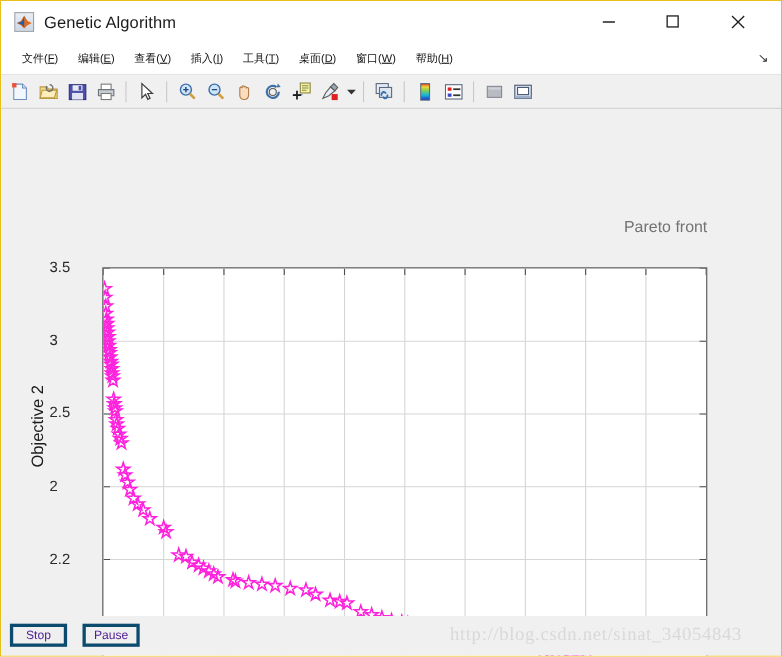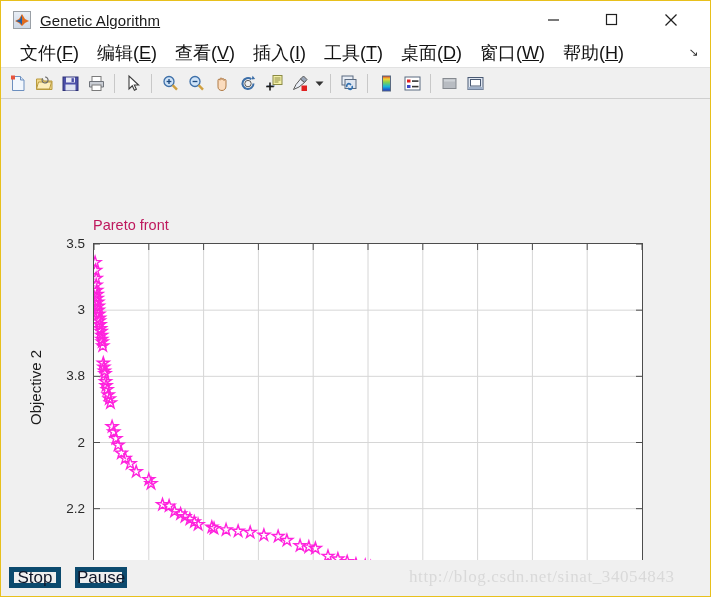--- a/index.html
+++ b/index.html
@@ -33,21 +33,20 @@
     border: 1px solid #9aa0a6;
     background: linear-gradient(#e9eef5, #cdd8e6);
     position: relative;
     overflow: hidden;
   }
   #app-icon svg { display:block; }
   #title-text {
     font-size: 15px;
     color: #1b1b1b;
     letter-spacing: 0.1px;
-    text-decoration: underline;
   }
   .wbtn {
     position: absolute;
     top: 0;
     width: 46px; height: 37px;
     display: flex; align-items: center; justify-content: center;
     color: #202020;
   }
   #btn-min { right: 134px; }
   #btn-max { right: 76px; }
@@ -57,21 +56,21 @@
   
   #menubar {
     height: 28px;
     background: #ffffff;
     display: flex;
     align-items: center;
     padding-left: 10px;
     position: relative;
   }
   .menu-item {
-    font-size: 18px;
+    font-size: 10px;
     color: #121212;
     padding: 2px 9px;
     white-space: nowrap;
   }
   .menu-item .acc { text-decoration: underline; }
   #menu-overflow {
     position: absolute;
     right: 12px; top: 7px;
     font-size: 11px; color: #333;
     transform: scaleX(1.1);
@@ -114,41 +113,40 @@
   #plotbox {
     position: absolute;
     left: 92px; top: 144px;
     width: 550px; height: 399px;
     background: #ffffff;
     border: 1px solid #4d4d4d;
   }
   #grid-layer, #pts-layer { position:absolute; left:0; top:0; }
   #chart-title {
     position: absolute;
-    left: 92px; top: 118px;
+    left: 92px; top: 100px;
     width: 550px;
-    text-align: left;
+    text-align: right;
     font-size: 14.5px;
-    color: #be185d;
+    color: #737373;
   }
   #ylabel {
     position: absolute;
     left: -36px; top: 280px;
     width: 140px;
     text-align: center;
     font-size: 15px;
     color: #1a1a1a;
     transform: rotate(-90deg);
     transform-origin: center center;
   }
   .ytick-lbl {
     position: absolute;
     right: 0;
     width: 40px;
-    text-align: right;
     font-size: 13.5px;
     color: #2a2a2a;
     transform: translateY(-50%);
   }
   #ytick-wrap { position:absolute; left: 44px; top: 0; width: 40px; height: 100%; }
 
   
   #watermark {
     position: absolute;
     left: 408px; top: 566px;
@@ -166,23 +164,23 @@
     left: 0; bottom: 0;
     width: 100%;
     height: 36px;
     background: #f0f0f0;
   }
   .btn {
     position: absolute;
     top: 7px;
     height: 21px;
     background: #efefef;
-    border: 5px solid #0c4a6e;
-    font-size: 17px;
-    color: #0f172a;
+    border: 3px solid #0c4a6e;
+    font-size: 11px;
+    color: #4c1d95;
     display: flex; align-items: center; justify-content: center;
     font-family: "Liberation Sans", sans-serif;
   }
   #btn-stop  { left: 8px;  width: 52px; }
   #btn-pause { left: 74px; width: 52px; }
 </style>
 </head>
 <body>
 
 <div id="window">
@@ -364,21 +362,21 @@
 
   <div id="figure">
 
     <div id="chart-title">Pareto front</div>
 
     <div id="ylabel">Objective 2</div>
     <div id="ytick-wrap">
         <div class="ytick-lbl" style="top: 474.833px;">1</div>
         <div class="ytick-lbl" style="top: 408.667px;">2.2</div>
         <div class="ytick-lbl" style="top: 342.5px;">2</div>
-        <div class="ytick-lbl" style="top: 276.333px;">3.8</div>
+        <div class="ytick-lbl" style="top: 276.333px;">2.5</div>
         <div class="ytick-lbl" style="top: 210.167px;">3</div>
         <div class="ytick-lbl" style="top: 144px;">3.5</div>
       </div>
 
     <div id="plotbox">
       <svg id="grid-layer" width="548" height="397">
           <line x1="54.800000000000004" y1="0" x2="54.800000000000004" y2="397" stroke="#d6d6d6" stroke-width="1"></line>
           <line x1="109.60000000000001" y1="0" x2="109.60000000000001" y2="397" stroke="#d6d6d6" stroke-width="1"></line>
           <line x1="164.4" y1="0" x2="164.4" y2="397" stroke="#d6d6d6" stroke-width="1"></line>
           <line x1="219.20000000000002" y1="0" x2="219.20000000000002" y2="397" stroke="#d6d6d6" stroke-width="1"></line>

